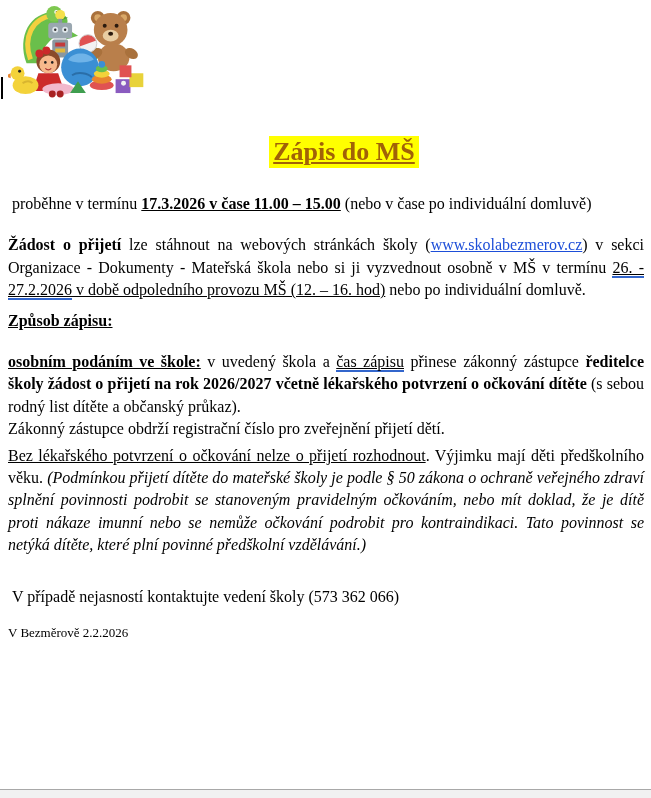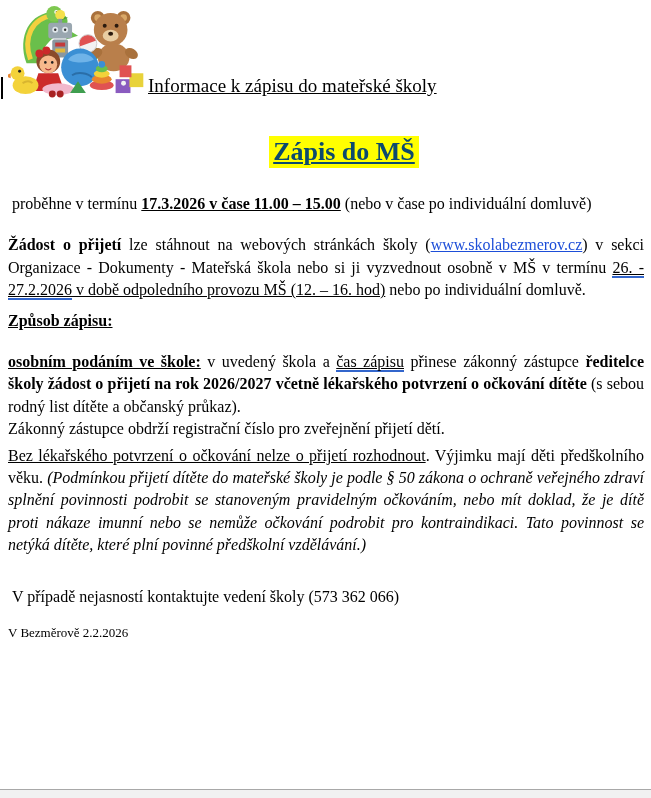--- a/index.html
+++ b/index.html
@@ -23,21 +23,21 @@
   }
   .u{text-decoration:underline;}
   .b{font-weight:bold;}
   .i{font-style:italic;}
 
   
   .heading-wrap{margin-top:36px;text-align:center;height:34px;}
   .heading-hl{
     display:inline-block;
     background:#ffff00;
-    color:#0c4a6e;
+    color:#a16207;
     font-weight:bold;
     font-size:26px;
     line-height:32px;
     padding:0 4px;
     text-decoration:underline;
     margin-left:36px;
   }
 
   
   .body-p{
@@ -167,21 +167,20 @@
 
       <g>
         <path d="M62,92 L70,80 L78,92 Z" fill="#3f9e4f"></path>
         <rect x="108" y="78" width="15" height="14" fill="#8a5bbf"></rect>
         <rect x="122" y="72" width="14" height="14" fill="#e8d23a"></rect>
         <rect x="112" y="64" width="12" height="12" fill="#e05252"></rect>
         <circle cx="116" cy="82" r="2.5" fill="#f2f2f2"></circle>
       </g>
     </svg>
 
-    <div class="doc-title"><span class="u">Informace k zápisu do mateřské školy</span></div>
   </div>
 
   <div class="content">
 
     <div class="heading-wrap"><span class="heading-hl">Zápis do MŠ</span></div>
 
     <p class="body-p p1 indent-sm"><span>proběhne  v termínu  </span><span class="b u">17.3.2026  v čase  11.00  –  15.00</span><span>  (nebo  v čase po individuální domluvě)</span></p>
 
     <p class="body-p p2"><span class="b">Žádost o přijetí</span><span> lze stáhnout na webových stránkách školy (</span><span class="link">www.skolabezmerov.cz</span><span>) v sekci Organizace - Dokumenty - Mateřská škola nebo si ji vyzvednout osobně v MŠ v termínu </span><span class="gram">26. - 27.2.2026</span><span class="u"> v době odpoledního provozu MŠ (12. – 16. hod)</span><span> nebo po individuální domluvě.</span></p>
 

